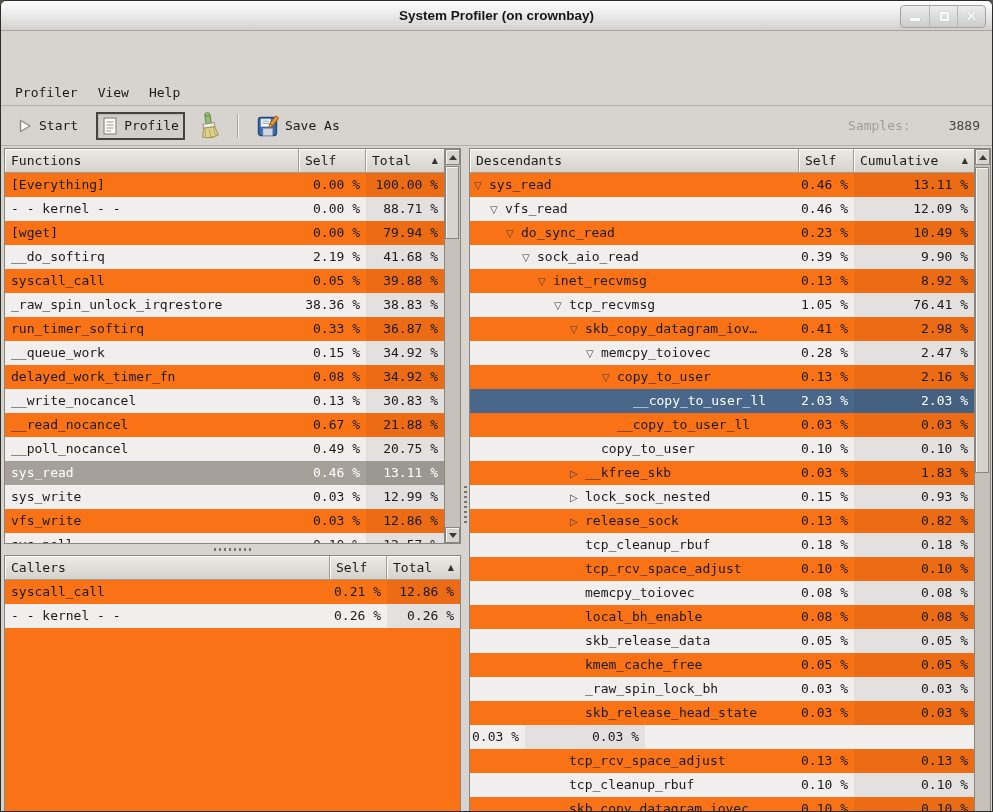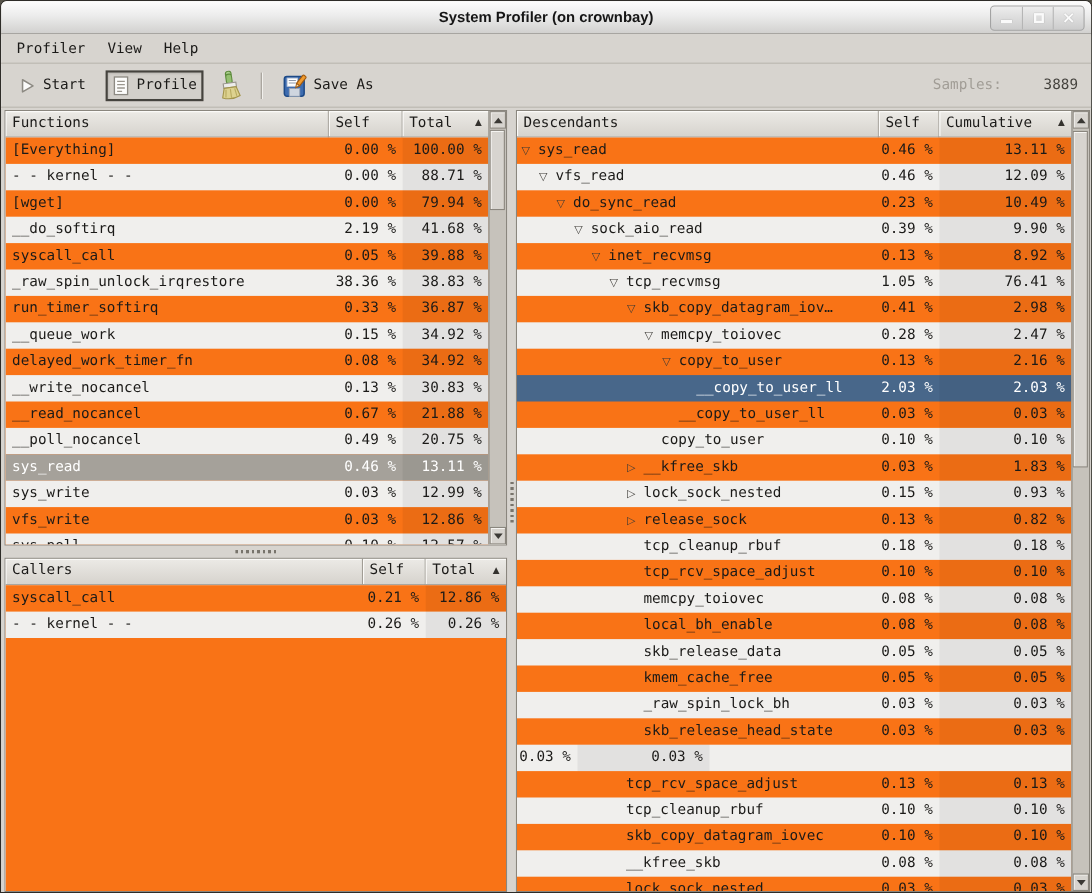--- a/index.html
+++ b/index.html
@@ -21,21 +21,21 @@
               background:linear-gradient(#ededed,#cccccc); }
   .win-btn { width:28px; height:21px; position:relative; border-left:1px solid #b5b5b5; cursor:default; }
   .win-btn:first-child { border-left:none; }
   .glyph-min { position:absolute; left:9px; top:12px; width:10px; height:3px; background:#fafafa; box-shadow:0 0 1px rgba(0,0,0,.25);}
   .glyph-max { position:absolute; left:10px; top:6px; width:9px; height:9px; border:2px solid #fafafa; box-shadow:0 0 1px rgba(0,0,0,.25);}
   .glyph-close { position:absolute; left:0; top:0; width:100%; text-align:center; line-height:20px;
                  color:#fafafa; font-weight:bold; font-size:15px; font-family:"DejaVu Sans",sans-serif; text-shadow:0 0 1px rgba(0,0,0,.3);}
 
   
   .menubar { height:27px; flex:0 0 auto; display:flex; align-items:center; padding-left:4px;
-             background:#d7d4cf; border-bottom:1px solid #b4b0a9; box-shadow:0 1px 0 #f3f2ef; }
+             background:#d7d4cf; border-bottom:1px solid #b4b0a9; box-shadow:0 1px 0 #f3f2ef;margin-top:48px; }
   .menu-item { padding:4px 10px; cursor:default; }
 
   
   .toolbar { height:40px; flex:0 0 auto; display:flex; align-items:center; padding:0 12px 0 8px;
              background:#d7d4cf; border-bottom:1px solid #b4b0a9; box-shadow:0 1px 0 #f3f2ef; }
   .tool-btn { display:flex; align-items:center; gap:6px; padding:4px 7px; border:1px solid transparent; cursor:default; }
   .tool-btn.toggled { border:2px solid #45433e; background:#d2cfca; padding:3px 4px; margin-left:10px;
                       box-shadow: inset 1px 1px 2px rgba(0,0,0,.12); }
   .tool-btn.icon-only { margin-left:6px; padding:4px 5px; }
   .tool-sep { width:2px; height:24px; margin:0 10px;
@@ -61,21 +61,21 @@
   .h-splitter .grip { position:absolute; left:50%; top:4px; width:38px; height:3px; transform:translateX(-50%);
        background:repeating-linear-gradient(90deg,#78746c 0 2px,transparent 2px 5px); }
   .v-splitter { position:absolute; left:460px; top:2px; width:8px; height:711px; cursor:col-resize; }
   .v-splitter .grip { position:absolute; top:50%; left:3px; height:38px; width:3px; transform:translateY(-50%);
        background:repeating-linear-gradient(0deg,#78746c 0 2px,transparent 2px 5px); }
 
   
   .header-row { display:flex; height:24px; flex:0 0 auto; }
   .hc { background:linear-gradient(#eceae6,#d6d3cd); border-right:1px solid #a19d95; border-bottom:1px solid #a19d95;
         box-shadow:inset 1px 1px 0 #fbfaf8; padding:0 6px; line-height:22px; white-space:nowrap; overflow:hidden;
-        display:flex; cursor:default; }
+        display:flex; align-items:center; cursor:default; }
   .hc.name { flex:1 1 auto; min-width:0; }
   .hc:last-child { border-right:none; }
   .sort-arrow { margin-left:auto; font-size:8px; color:#34322e; font-family:"DejaVu Sans",sans-serif; padding-left:6px; }
 
   
   .rows { flex:1 1 auto; overflow:hidden; background:#f97316; }
   .row { display:flex; height:24px; line-height:24px; cursor:default; }
   .row:nth-child(even) { background:#f0efed; }
   .cell { white-space:nowrap; overflow:hidden; }
   .cell.name { flex:1 1 auto; min-width:0; padding-left:6px; }

